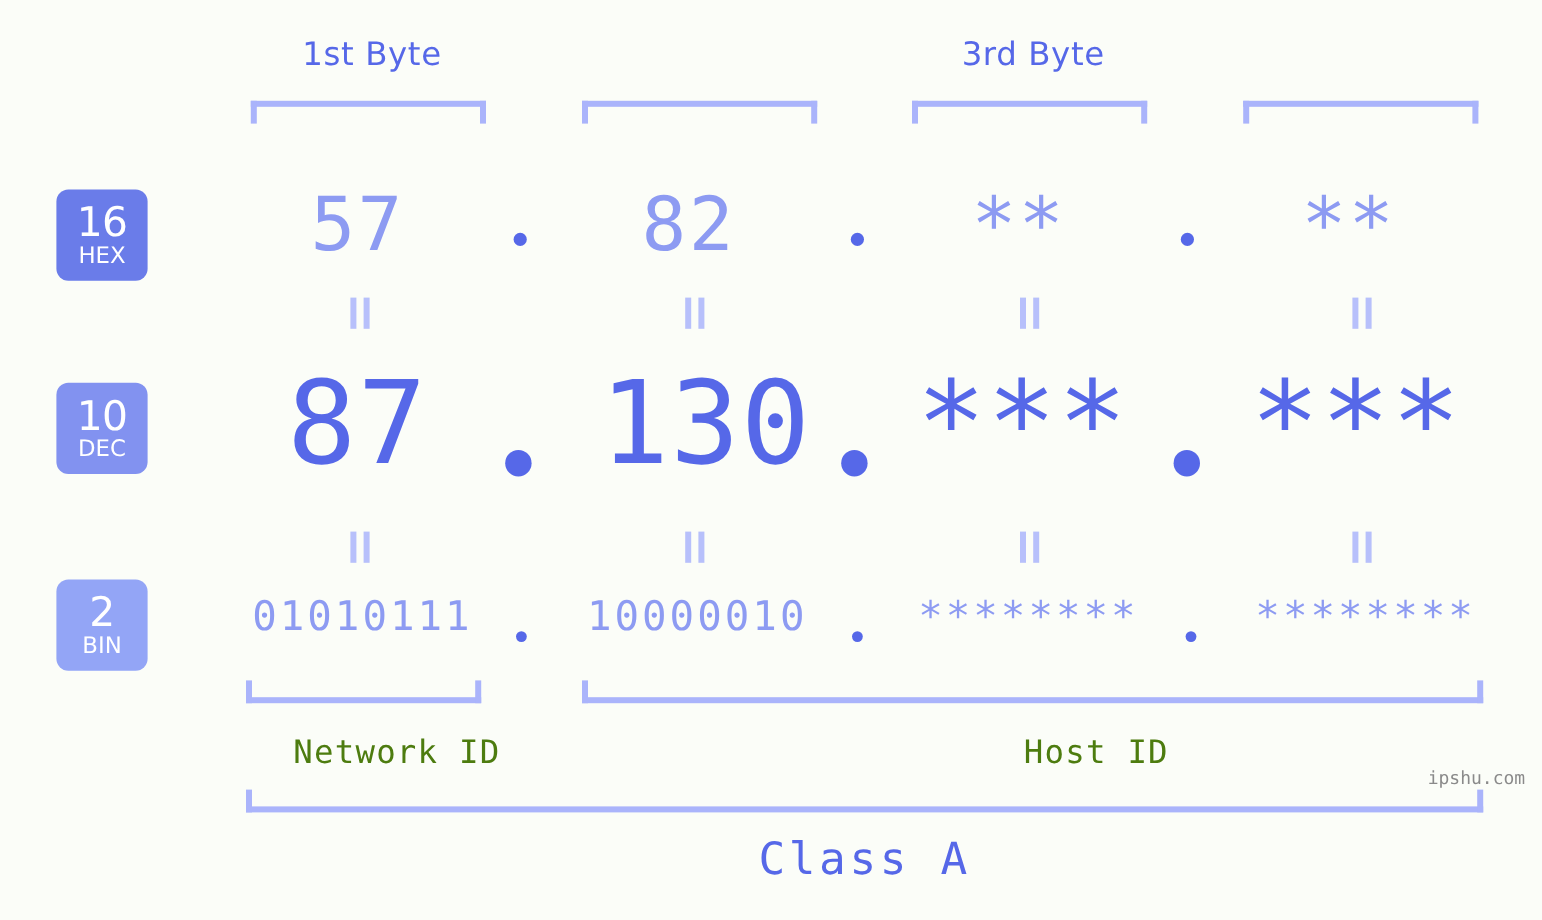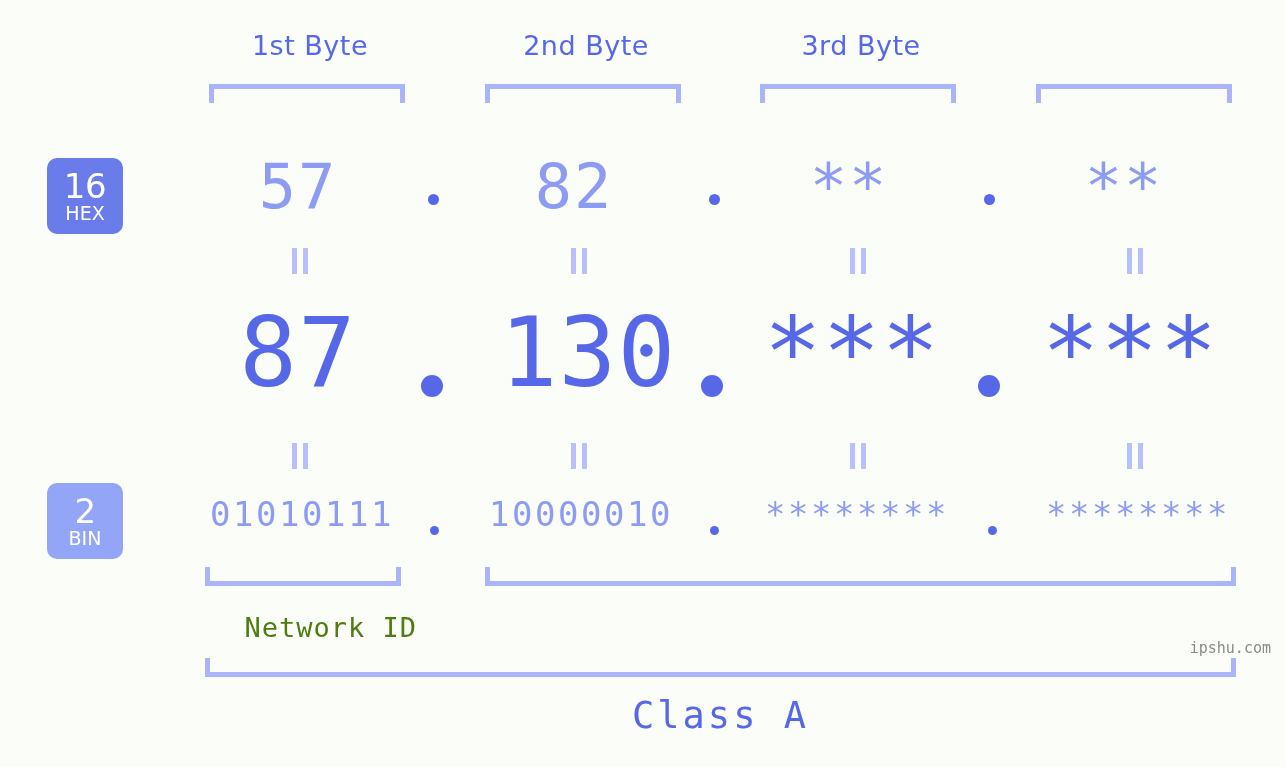--- a/index.html
+++ b/index.html
@@ -186,31 +186,34 @@
     color: #8a8a8a;
     letter-spacing: 0px;
   }
 </style>
 </head>
 <body>
 
 <div id="stage">
 
   <div class="byte-label" style="left:196px; width:228px;">1st Byte</div>
-  <div class="byte-label" style="left:472px; width:228px;">2nd Byte</div>
   <div class="byte-label" style="left:747px; width:228px;">3rd Byte</div>
 
   <div class="bracket-top" style="left:209px; width:196px;"></div>
   <div class="bracket-top" style="left:485px; width:196px;"></div>
   <div class="bracket-top" style="left:760px; width:196px;"></div>
   <div class="bracket-top" style="left:1036px; width:196px;"></div>
 
   <div class="badge" id="badge-hex">
     <span class="num">16</span>
     <span class="base">HEX</span>
+  </div>
+  <div class="badge" id="badge-dec">
+    <span class="num">10</span>
+    <span class="base">DEC</span>
   </div>
   <div class="badge" id="badge-bin">
     <span class="num">2</span>
     <span class="base">BIN</span>
   </div>
 
   <div class="row-hex">
     <div class="cell" style="left:196px; width:204px;">57</div>
     <div class="dot" style="left:428px;"></div>
     <div class="cell" style="left:472px; width:204px;">82</div>
@@ -271,19 +274,20 @@
     <div class="dot" style="left:710px;"></div>
     <div class="cell" style="left:747px; width:220px;">********</div>
     <div class="dot" style="left:988px;"></div>
     <div class="cell" style="left:1028px; width:220px;">********</div>
   </div>
 
   <div class="bracket-bot" style="left:205px; top:567px; width:196px;"></div>
   <div class="bracket-bot" style="left:485px; top:567px; width:751px;"></div>
 
   <div class="section-label" style="left:189px; top:612px; width:228px;">Network ID</div>
+  <div class="section-label" style="left:746px; top:612px; width:228px;">Host ID</div>
 
   <div class="bracket-bot" style="left:205px; top:658px; width:1031px;"></div>
   <div class="class-label" style="left:205px; top:694px; width:1031px;">Class A</div>
 
   <div id="watermark">ipshu.com</div>
 
 </div>
 
 </body></html>

